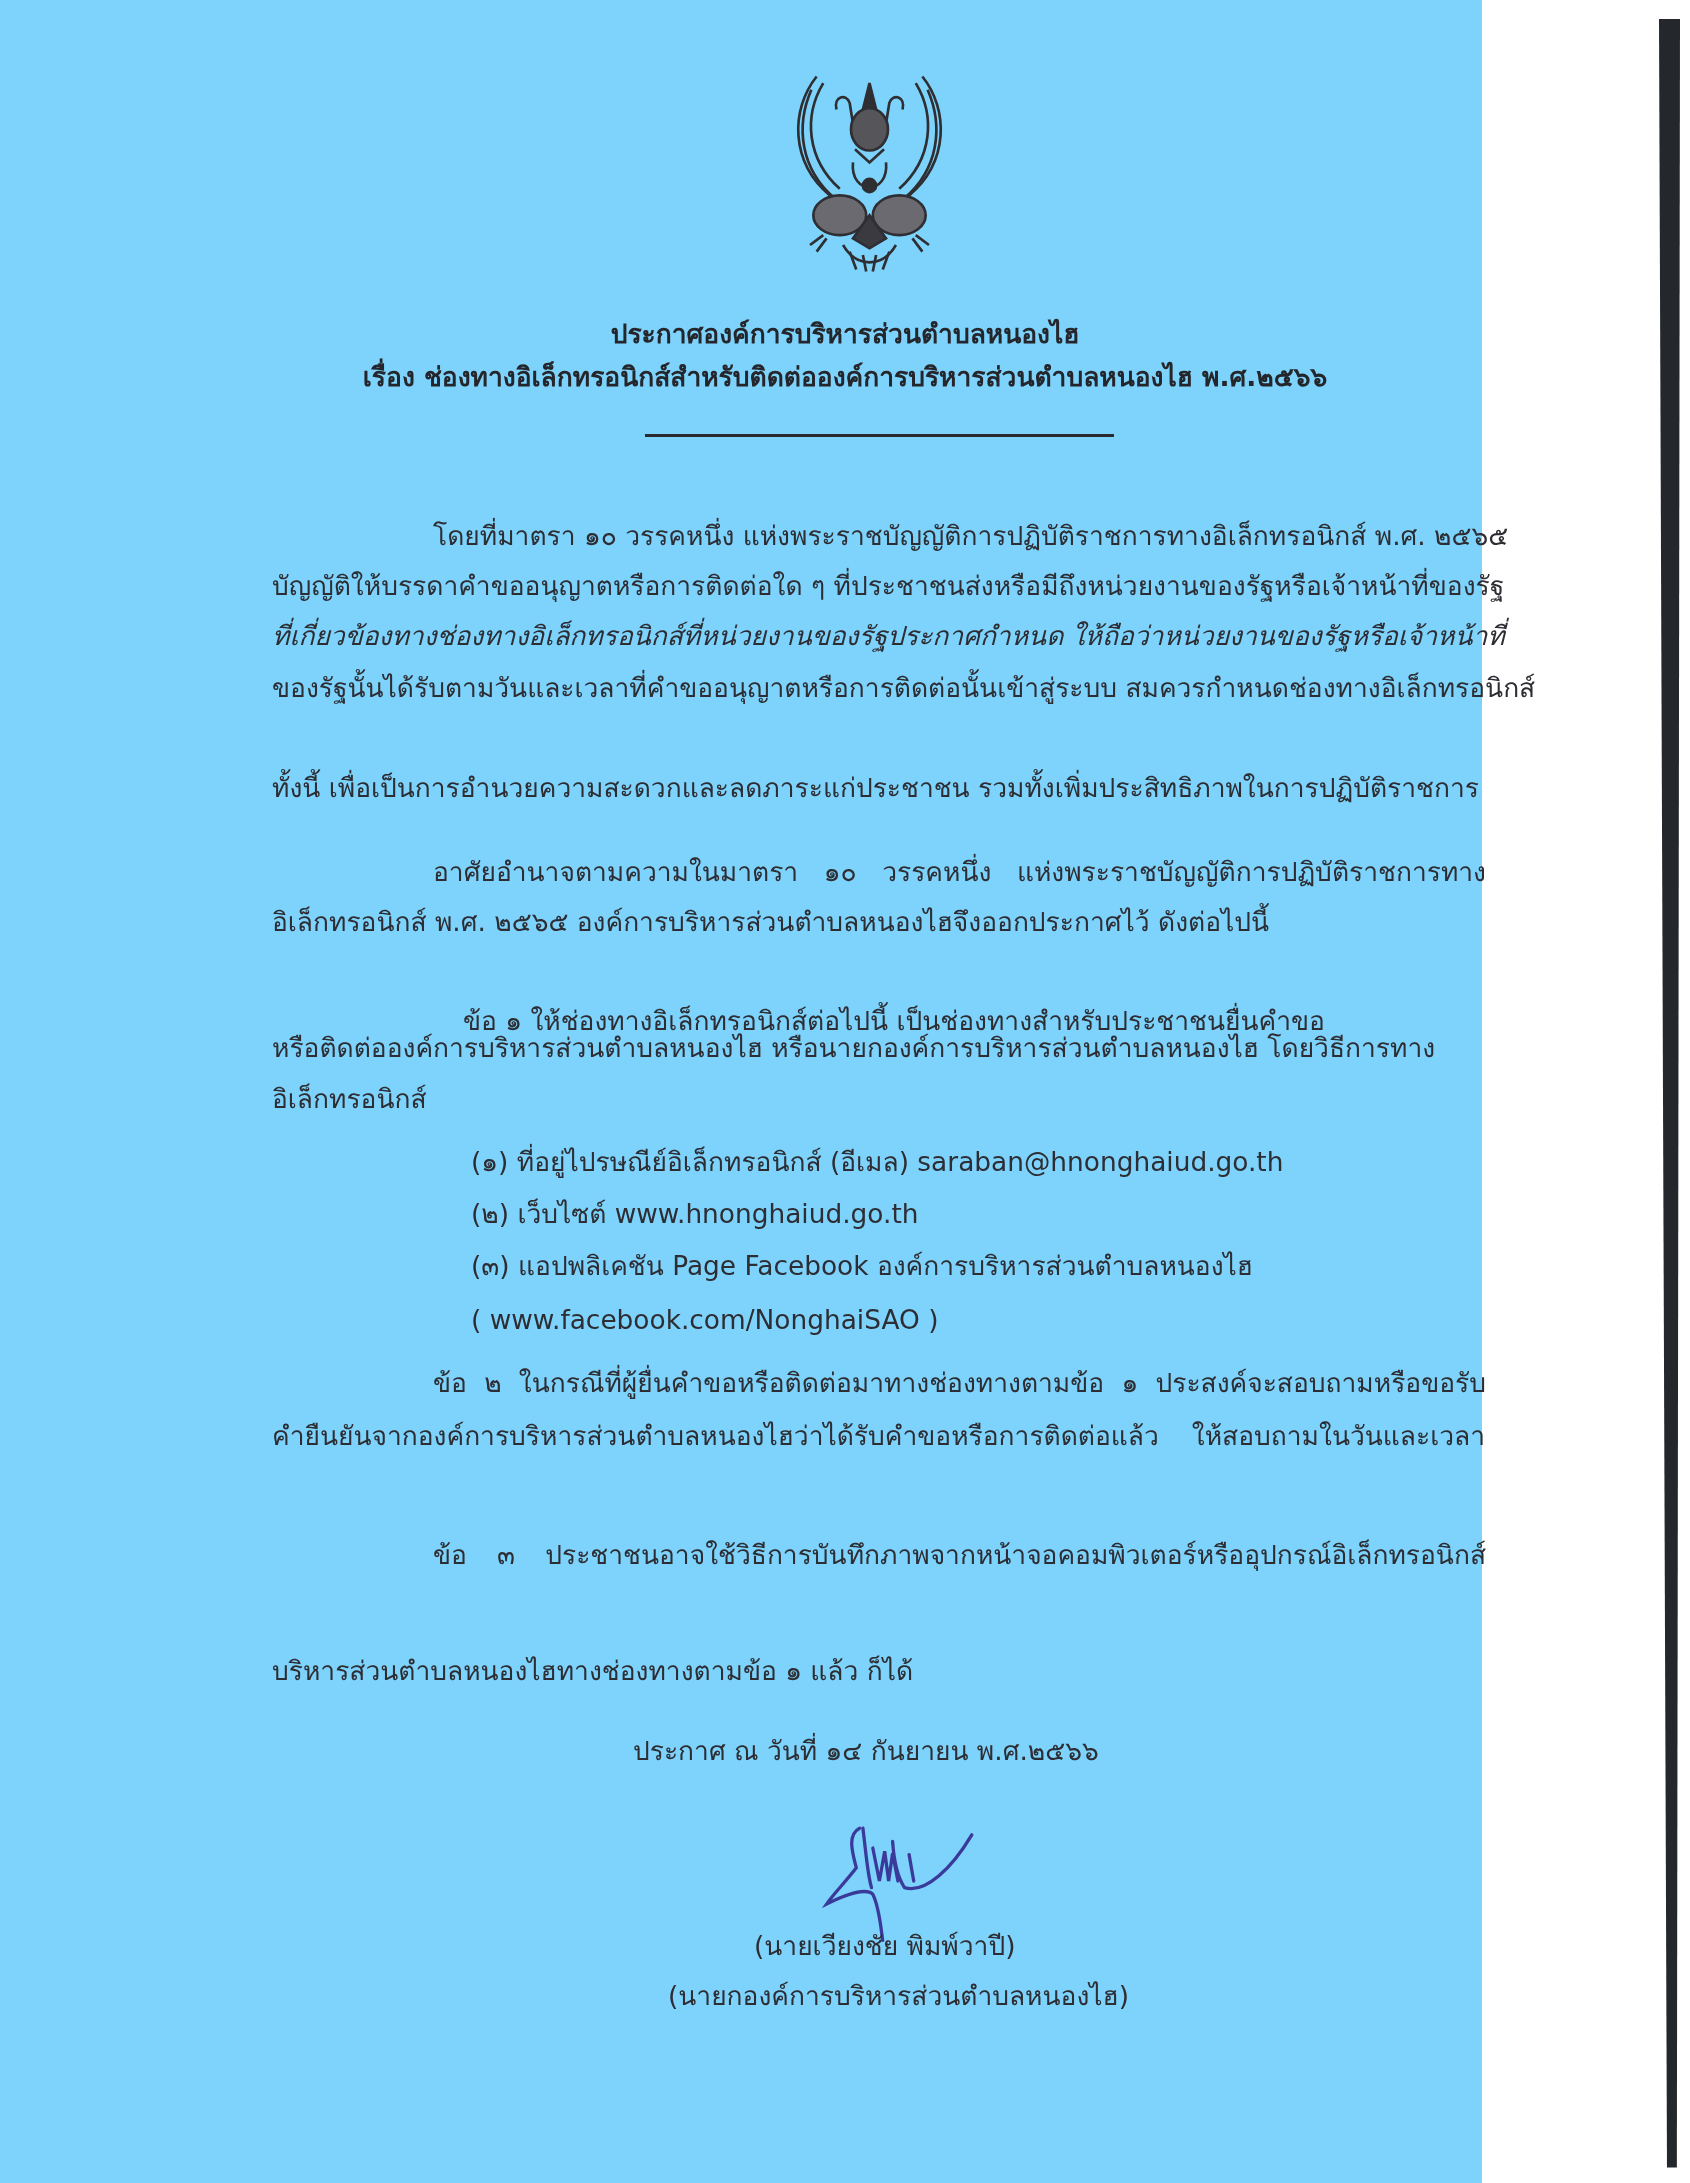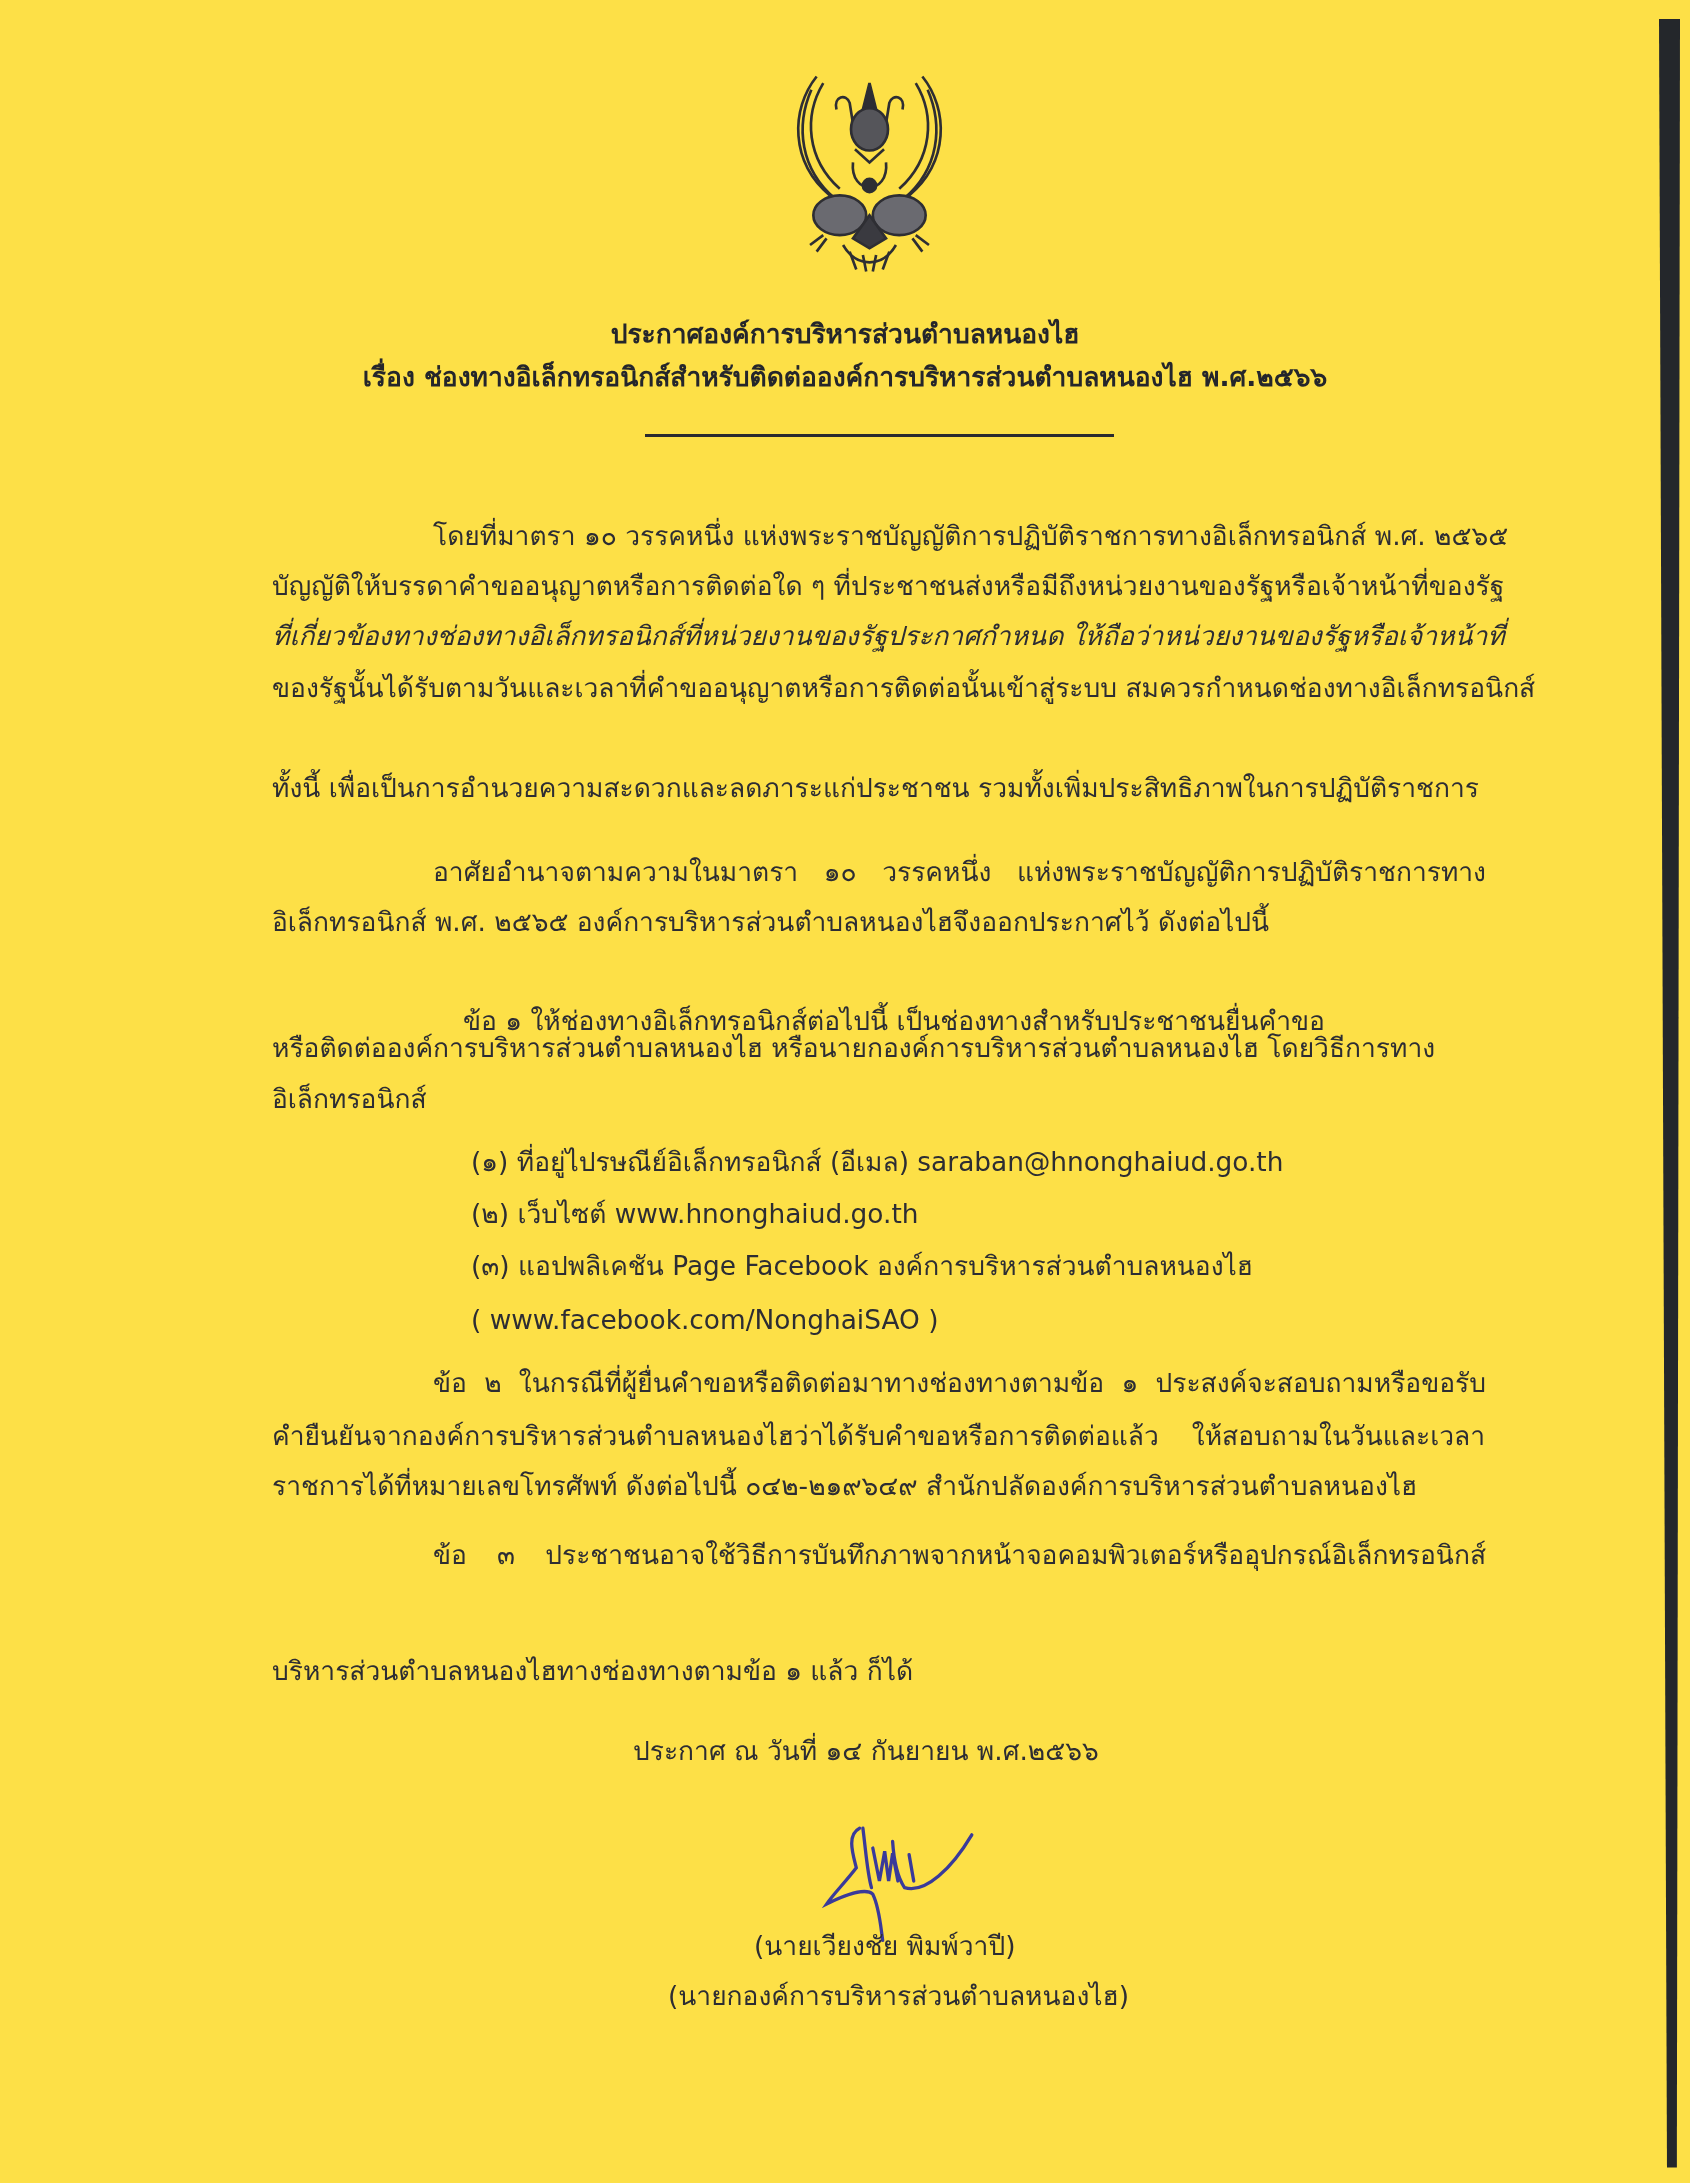--- a/index.html
+++ b/index.html
@@ -1,18 +1,18 @@
 <!DOCTYPE html>
 <html style="font-size:10.6px"><head>
 <meta charset="utf-8">
 <style>
   html, body { margin: 0; padding: 0; background: #ffffff; }
   body { width: 1690px; height: 2183px; position: relative; overflow: hidden;
          font-family: "DejaVu Sans", sans-serif; color: #2b2b30; }
-  .page { position: absolute; left: 0; top: 0; width: 1690px; height: 2183px; background: #fde047; }
+  .page { position: absolute; left: 0; top: 0; width: 1482px; height: 2183px; background: #7dd3fc; }
   .scan-edge { position: absolute; left: 1659px; top: 18.5px; width: 21px; height: 2149px;
                background: #24272b; clip-path: polygon(0 0, 100% 0, 85% 100%, 38% 100%); }
   .emblem { position: absolute; left: 777px; top: 63px; width: 185px; height: 212px; }
   .title { position: absolute; left: 0; width: 1690px; text-align: center; font-weight: bold;
            font-size: 26.4px; line-height: 37px; color: #25262b; white-space: nowrap; }
   .rule { position: absolute; left: 645px; top: 434px; width: 469px; height: 3.3px; background: #2a2a2e; }
   .line { position: absolute; font-size: 26.4px; line-height: 37px; white-space: nowrap; color: #2d2d33; }
   .just { left: 272px; width: 1213px; text-align: justify; text-align-last: justify; }
   .indent { left: 433px; width: 1053px; text-align: justify; text-align-last: justify; }
   .plain { left: 272px; }
@@ -73,21 +73,20 @@
   <div class="line plain" style="top:1029px;">หรือติดต่อองค์การบริหารส่วนตำบลหนองไฮ หรือนายกองค์การบริหารส่วนตำบลหนองไฮ โดยวิธีการทาง</div>
   <div class="line plain" style="top:1080px;">อิเล็กทรอนิกส์</div>
 
   <div class="line item" style="top:1143px;">(๑) ที่อยู่ไปรษณีย์อิเล็กทรอนิกส์ (อีเมล) saraban@hnonghaiud.go.th</div>
   <div class="line item" style="top:1195px;">(๒) เว็บไซต์ www.hnonghaiud.go.th</div>
   <div class="line item" style="top:1247px;">(๓) แอปพลิเคชัน Page Facebook องค์การบริหารส่วนตำบลหนองไฮ</div>
   <div class="line item" style="top:1301px;text-align:right;">( www.facebook.com/NonghaiSAO )</div>
 
   <div class="line indent" style="top:1364px;">ข้อ ๒  ในกรณีที่ผู้ยื่นคำขอหรือติดต่อมาทางช่องทางตามข้อ ๑ ประสงค์จะสอบถามหรือขอรับ</div>
   <div class="line just" style="top:1417px;">คำยืนยันจากองค์การบริหารส่วนตำบลหนองไฮว่าได้รับคำขอหรือการติดต่อแล้ว ให้สอบถามในวันและเวลา</div>
-  <div class="line plain" style="top:1467px;">ราชการได้ที่หมายเลขโทรศัพท์ ดังต่อไปนี้ ๐๔๒-๒๑๙๖๔๙ สำนักปลัดองค์การบริหารส่วนตำบลหนองไฮ</div>
 
   <div class="line indent" style="top:1536px;">ข้อ ๓  ประชาชนอาจใช้วิธีการบันทึกภาพจากหน้าจอคอมพิวเตอร์หรืออุปกรณ์อิเล็กทรอนิกส์</div>
   <div class="line plain" style="top:1639px;margin-top:13px;">บริหารส่วนตำบลหนองไฮทางช่องทางตามข้อ ๑ แล้ว ก็ได้</div>
 
   <div class="line" style="top:1732px; left:633px;">ประกาศ ณ วันที่  ๑๔ กันยายน  พ.ศ.๒๕๖๖</div>
 
   <svg class="sig" viewBox="0 0 300 200">
     <g fill="none" stroke="#3a3a9a" stroke-width="5" stroke-linecap="round">
       <path d="M60 20 C40 30 50 60 55 80 C40 100 20 120 10 135 C40 120 70 110 80 120 C90 140 92 170 95 190"></path>
       <path d="M65 20 C70 60 72 90 78 110"></path>

